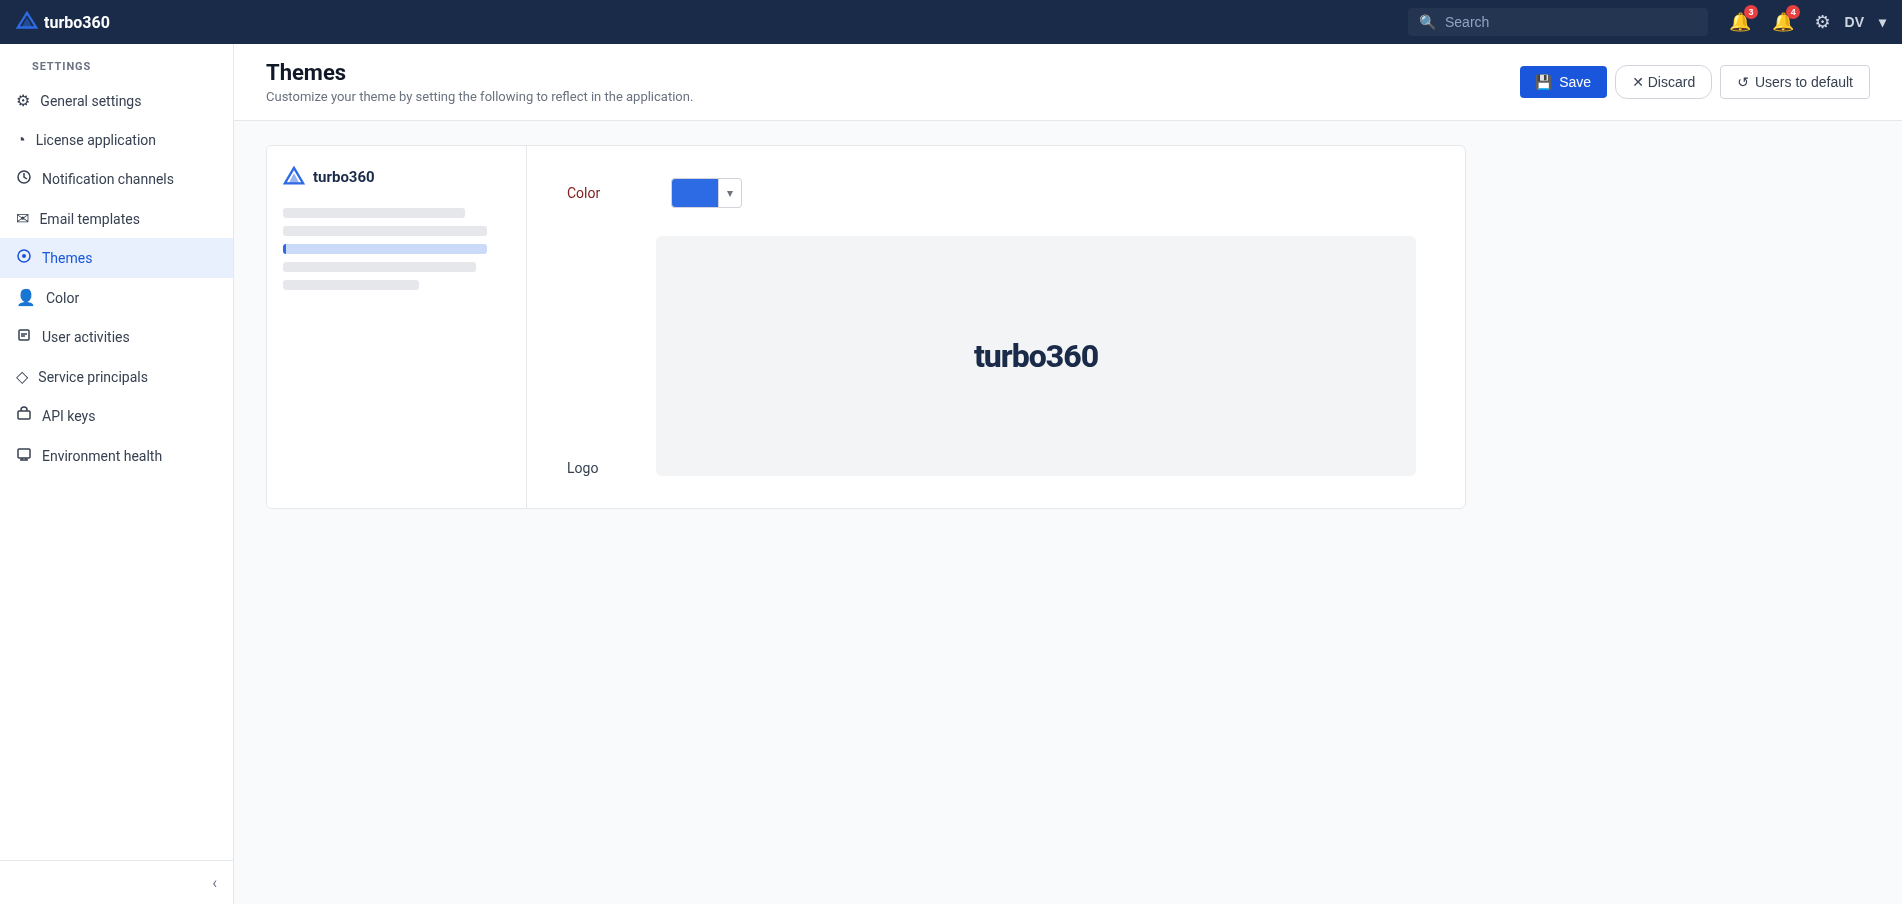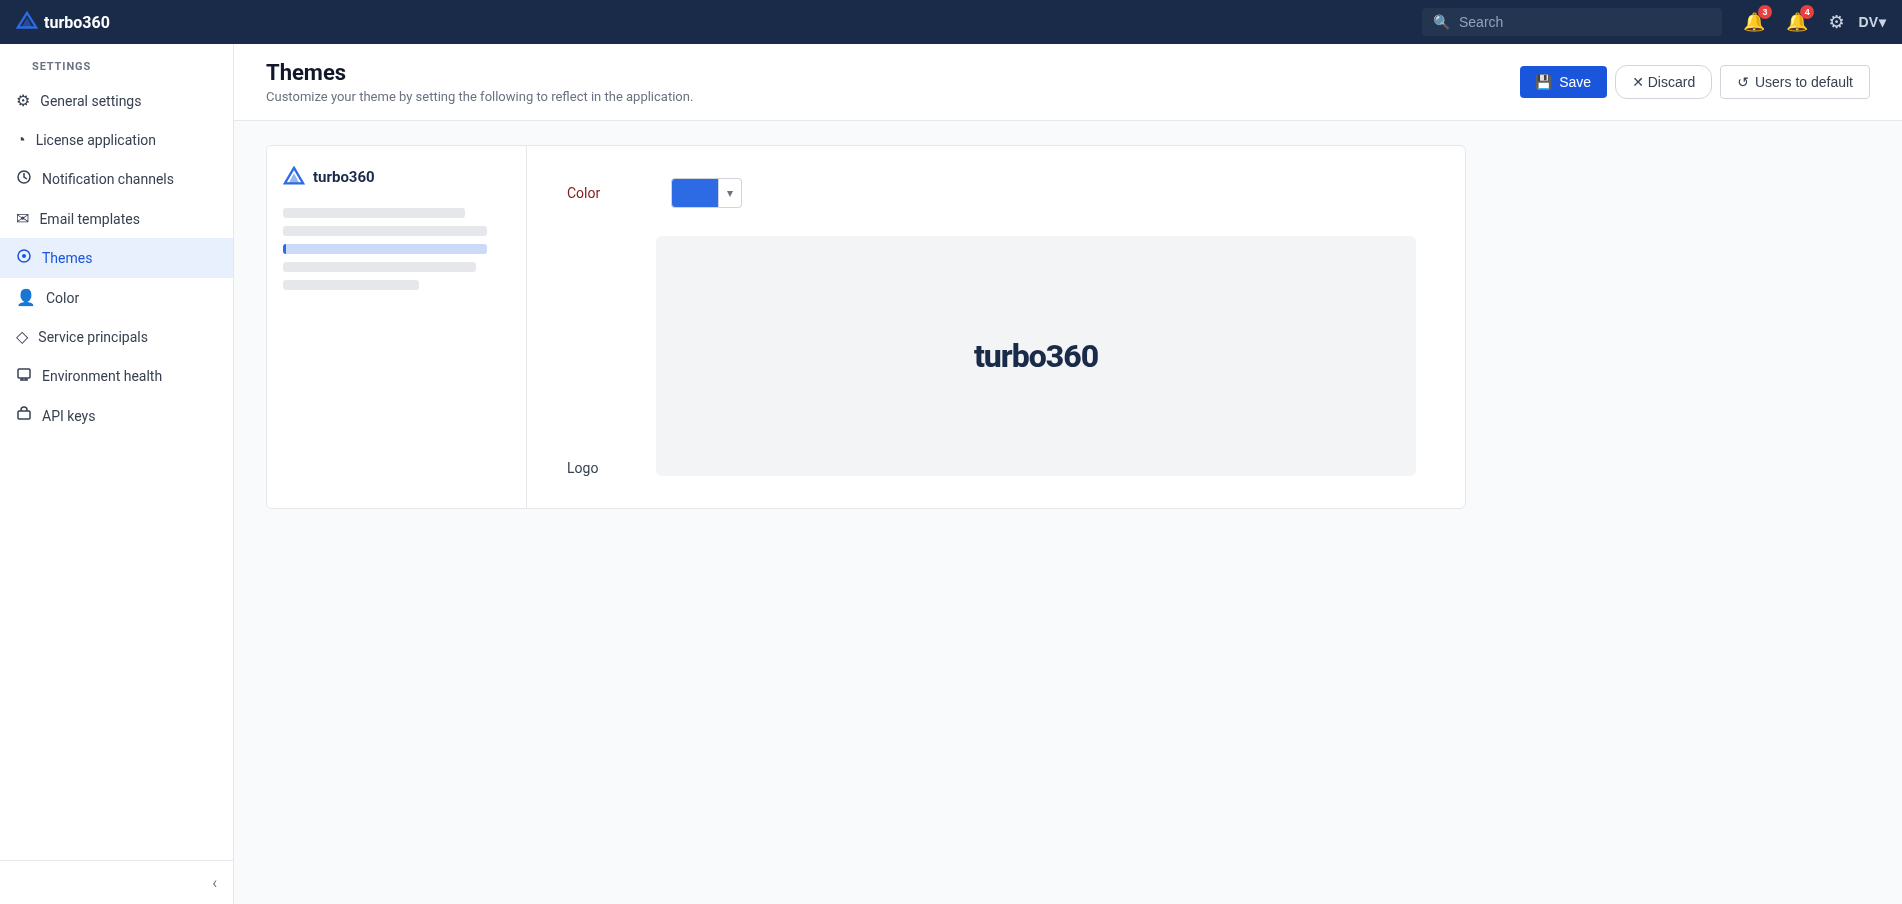--- a/index.html
+++ b/index.html
@@ -25,21 +25,21 @@
       position: relative; background: none; border: none; color: #cdd5e0;
       cursor: pointer; padding: 6px; border-radius: 4px; font-size: 18px;
       display: flex; align-items: center;
     }
     .badge {
       position: absolute; top: 0; right: 0; background: #e84040; color: white;
       border-radius: 50%; font-size: 9px; width: 14px; height: 14px;
       display: flex; align-items: center; justify-content: center; font-weight: 700;
     }
     .user-btn {
-      display: flex; align-items: center; gap: 1px; background: none; border: none;
+      display: flex; align-items: center; gap: 15px; background: none; border: none;
       color: #cdd5e0; cursor: pointer; font-size: 14px; font-weight: 600;
     }
 
     
     .layout { display: flex; margin-top: 44px; height: calc(904px - 44px); }
 
     
     .sidebar {
       width: 234px; background: white; border-right: 1px solid #e5e7eb;
       display: flex; flex-direction: column; flex-shrink: 0; overflow-y: auto;
@@ -195,40 +195,49 @@
           <circle cx="8" cy="8" r="2" fill="#1a56db" stroke="none"></circle>
         </svg>
       </span>
       <span>Themes</span>
     </div>
     <div class="nav-item">
       <span class="nav-icon">👤</span>
       <span>Color</span>
     </div>
     <div class="nav-item">
+      <span class="nav-icon">
+        <svg width="16" height="16" viewBox="0 0 16 16" fill="none" stroke="currentColor" stroke-width="1.5">
+          <rect x="3" y="3" width="10" height="10" rx="1"></rect>
+          <path d="M5 7h6M5 9h4"></path>
+        </svg>
+      </span>
+      <span>User activities</span>
+    </div>
+    <div class="nav-item">
       <span class="nav-icon">◇</span>
       <span>Service principals</span>
+    </div>
+    <div class="nav-item">
+      <span class="nav-icon">
+        <svg width="16" height="16" viewBox="0 0 16 16" fill="none" stroke="currentColor" stroke-width="1.5">
+          <rect x="2" y="5" width="12" height="8" rx="1"></rect>
+          <path d="M5 5V4a3 3 0 016 0v1"></path>
+        </svg>
+      </span>
+      <span>API keys</span>
     </div>
     <div class="nav-item">
       <span class="nav-icon">
         <svg width="16" height="16" viewBox="0 0 16 16" fill="none" stroke="currentColor" stroke-width="1.5">
           <rect x="2" y="3" width="12" height="9" rx="1"></rect>
           <path d="M6 12v2M10 12v2M4 14h8"></path>
         </svg>
       </span>
       <span>Environment health</span>
-    </div>
-    <div class="nav-item">
-      <span class="nav-icon">
-        <svg width="16" height="16" viewBox="0 0 16 16" fill="none" stroke="currentColor" stroke-width="1.5">
-          <rect x="2" y="5" width="12" height="8" rx="1"></rect>
-          <path d="M5 5V4a3 3 0 016 0v1"></path>
-        </svg>
-      </span>
-      <span>API keys</span>
     </div>
 
     <div class="sidebar-collapse">
       <span>‹</span>
     </div>
   </aside>
 
   <main class="main">
 
     <div class="page-header">

